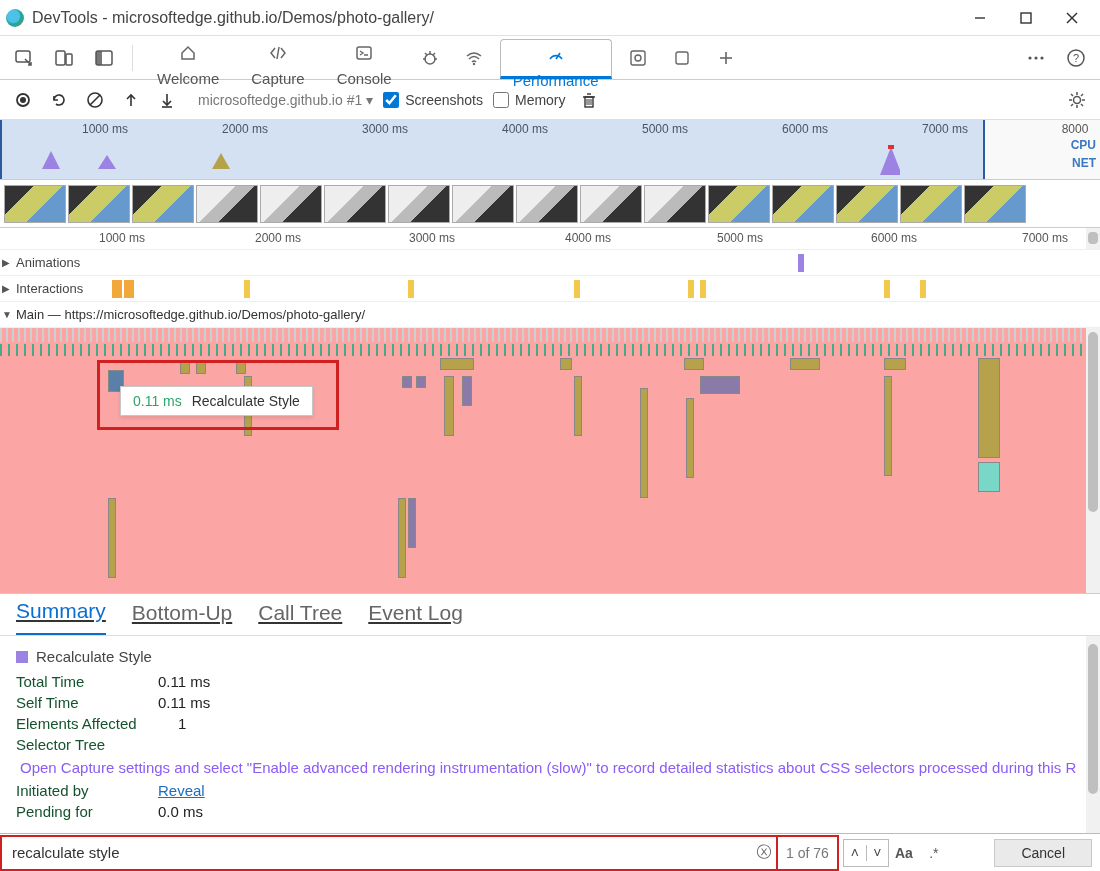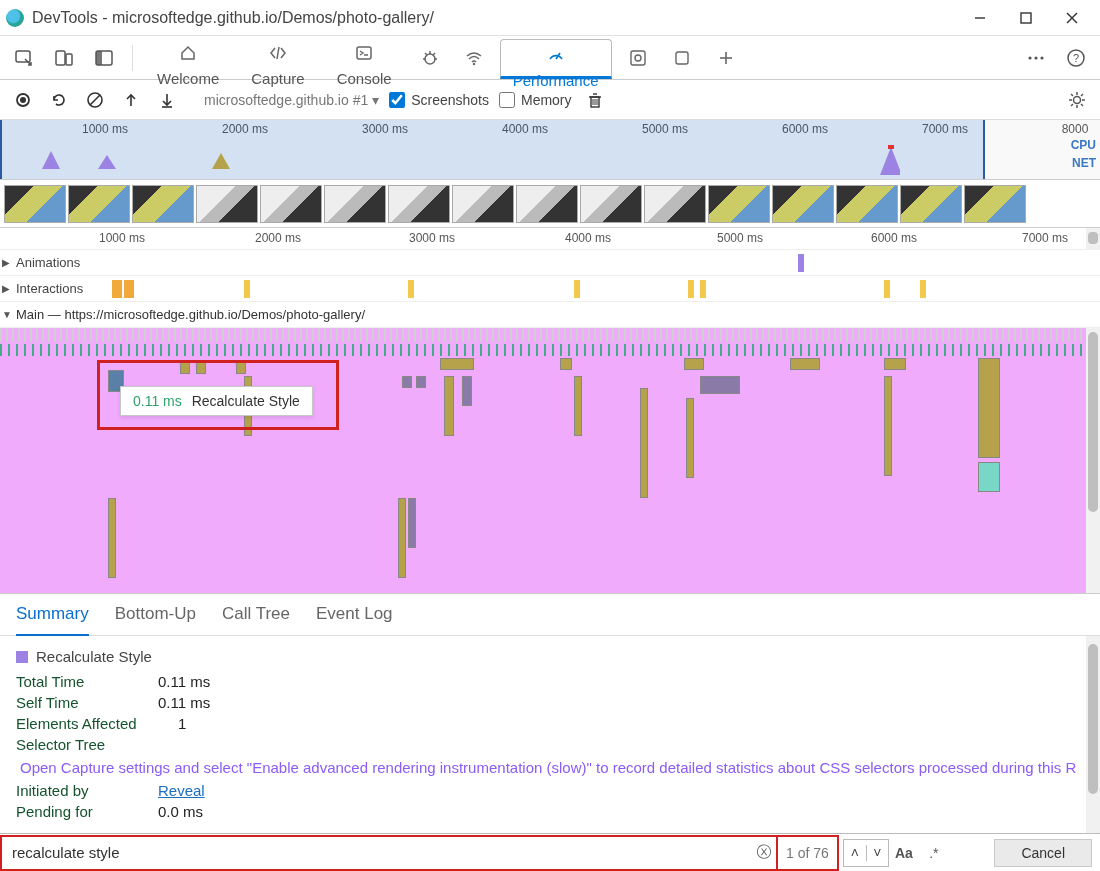--- a/index.html
+++ b/index.html
@@ -19,21 +19,21 @@
   .tabstrip .vdiv { width:1px; height:26px; background:#ddd; margin:0 4px; }
   .tab { display:flex; align-items:center; gap:8px; padding:6px 12px; color:#555; font-size:15px; height:40px;flex-direction:column; }
   .tab.active { border:1px solid #bbb; border-bottom:3px solid #0078d7; border-radius:4px 4px 0 0; background:#fff; color:#0078d7; position:relative; top:1px; }
   .tab.active .tab-icon { color:#0078d7; }
   .tab .tab-icon { width:18px; height:18px; display:flex; align-items:center; justify-content:center; }
   .tab-short { width:36px; justify-content:center; padding:6px 0; }
 
   
   .perf-toolbar { height:40px; display:flex; align-items:center; padding:0 10px; gap:10px; border-bottom:1px solid #ddd; }
   .perf-toolbar .tb-btn { width:26px; height:26px; display:flex; align-items:center; justify-content:center; color:#555; }
-  .perf-toolbar .dropdown { color:#777; font-size:14px; margin-left:14px; }
+  .perf-toolbar .dropdown { color:#777; font-size:14px; margin-left:8px; }
   .chk { display:flex; align-items:center; gap:6px; font-size:14px; color:#444; }
   .chk input { width:16px; height:16px; accent-color:#0078d7; }
 
   
   .overview { position:relative; height:60px; border-bottom:1px solid #ccc; background:#f9f9f9; }
   .overview-ticks { position:absolute; top:0; left:0; right:0; height:18px; font-size:12px; color:#555; }
   .overview-ticks span { position:absolute; top:2px; transform:translateX(-50%); }
   .overview .sel { position:absolute; top:0; bottom:0; background:rgba(0,90,200,0.15); border-left:2px solid #2a5aa0; border-right:2px solid #2a5aa0; }
   .overview .cpu-label { position:absolute; right:4px; top:18px; font-size:12px; color:#3b78c4; font-weight:600; }
   .overview .net-label { position:absolute; right:4px; top:36px; font-size:12px; color:#3b78c4; font-weight:600; }
@@ -53,34 +53,34 @@
   
   .tracks { position:relative; }
   .track-row { height:26px; display:flex; align-items:center; border-bottom:1px solid #eee; padding-left:16px; font-size:13px; color:#444; position:relative; }
   .track-row .disclosure { position:absolute; left:2px; font-size:10px; color:#555; }
   .int-block { position:absolute; top:4px; height:18px; background:#f2c94c; }
 
   .main-hdr { height:26px; display:flex; align-items:center; padding-left:16px; font-size:13px; background:#fff; border-bottom:1px solid #eee; position:relative;}
   .main-hdr .disclosure { position:absolute; left:2px; font-size:10px; color:#555; }
 
   
-  .flame { position:relative; height:266px; background:#f0abfc; border-bottom:1px solid #ccc; }
+  .flame { position:relative; height:266px; background:#fca5a5; border-bottom:1px solid #ccc; }
   .flame .stripe-top { position:absolute; top:0; left:0; right:14px; height:14px; background:repeating-linear-gradient(90deg,#cfcfcf 0 2px, transparent 2px 6px); }
   .flame .stripe-2 { position:absolute; top:16px; left:0; right:14px; height:12px; background:repeating-linear-gradient(90deg,#4a8 0 2px, transparent 2px 8px); }
   .flame .bar { position:absolute; height:12px; border:1px solid #888; }
   .flame .c-olive { background:#b5a24a; }
   .flame .c-purple { background:#8a7aa8; }
   .flame .c-blue { background:#5a7fa8; }
   .flame .c-teal { background:#79d7c8; }
   .flame .tooltip { position:absolute; background:#fff; border:1px solid #c7c7c7; padding:6px 12px; font-size:14px; color:#333; box-shadow:0 2px 4px rgba(0,0,0,.1); white-space:nowrap; }
   .flame .tooltip .dur { color:#2da46a; margin-right:6px; }
   .flame .red-box { position:absolute; border:3px solid #d02020; }
 
   
-  .bottom-tabs { height:42px; display:flex; align-items:flex-start; gap:26px; padding:0 16px; border-bottom:1px solid #ddd; font-size:17px; }
+  .bottom-tabs { height:42px; display:flex; align-items:flex-end; gap:26px; padding:0 16px; border-bottom:1px solid #ddd; font-size:21px;text-decoration:underline; }
   .bottom-tabs .btab { color:#666; padding:10px 0; }
   .bottom-tabs .btab.active { color:#0a6ed1; border-bottom:2px solid #0a6ed1; }
 
   
   .summary { position:relative; padding:12px 16px 10px 16px; color:#555; font-size:15px; }
   .summary .hdr { display:flex; align-items:center; gap:8px; margin-bottom:8px; color:#444; }
   .summary .swatch { width:12px; height:12px; background:#9b82e3; }
   .summary .row { display:flex; gap:12px; margin:4px 0; }
   .summary .row .k { width:130px; color:#14532d; }
   .summary .row .v { color:#222; }

